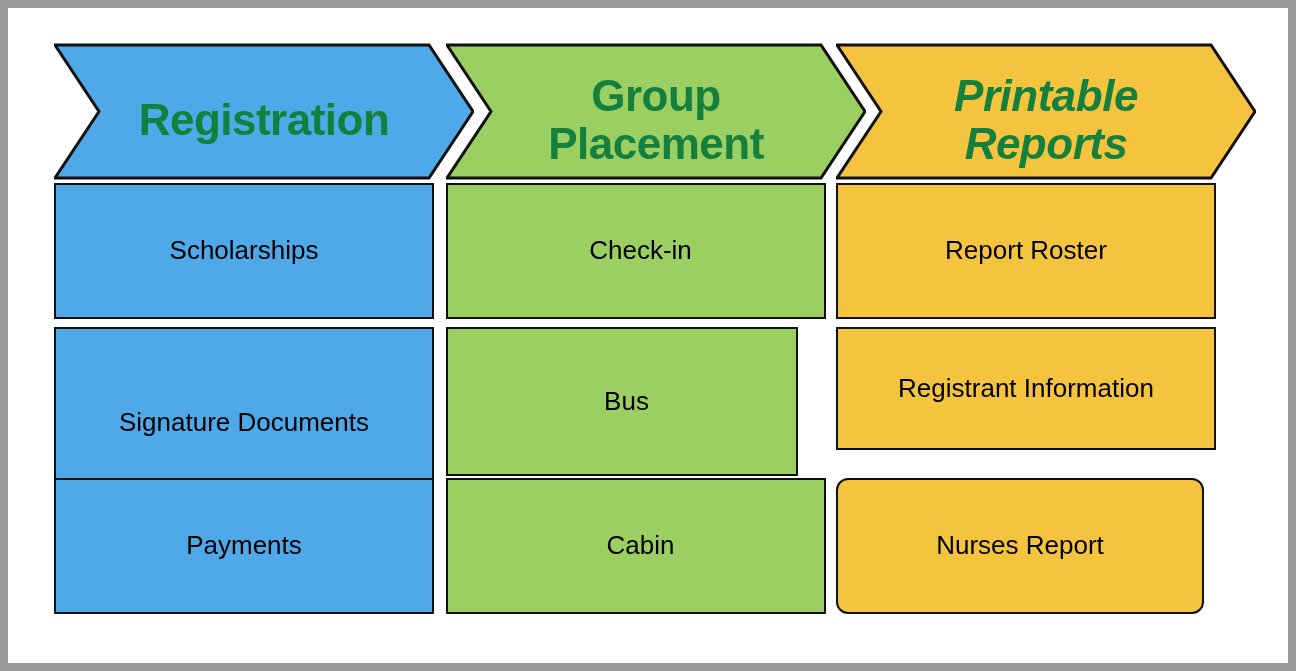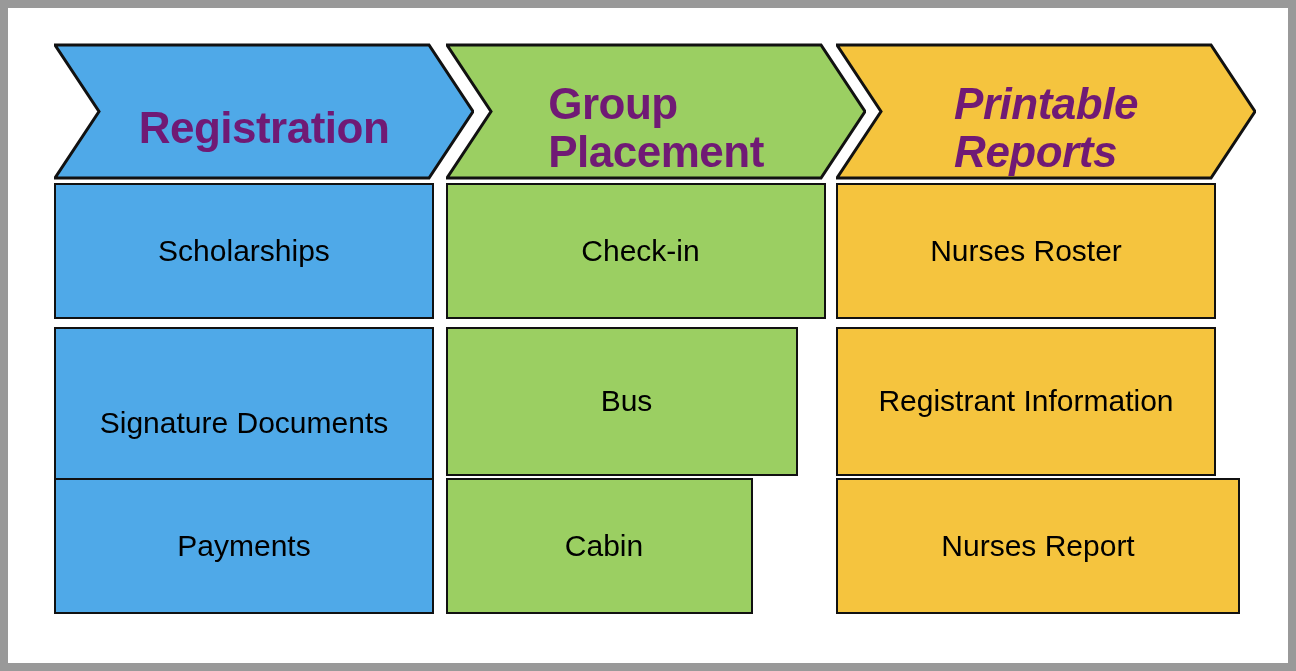--- a/index.html
+++ b/index.html
@@ -47,43 +47,44 @@
     height: 137px;
   }
   .chevron svg {
     position: absolute;
     left: 0;
     top: 0;
     display: block;
   }
   .chevron-label {
     position: absolute;
-    top: 16px;
+    top: 8px;
     height: 137px;
     display: flex;
     align-items: center;
     justify-content: center;
+    text-align: center;
     font-size: 44px;
     font-weight: bold;
-    color: #701a75;
+    color: #15803d;
     line-height: 1.08;
     letter-spacing: -0.5px;
     white-space: pre-line;
   }
 
   
   .item-box {
     position: absolute;
     box-sizing: border-box;
     border: 2px solid #111111;
     display: flex;
     align-items: center;
     justify-content: center;
     text-align: center;
-    font-size: 30px;
+    font-size: 26px;
     font-weight: normal;
     color: #000000;
     line-height: 1.15;
   }
   .col-0 .item-box, .item-box.c0 { background: #4FA9E8; }
   .item-box.c1 { background: #9BCF62; padding-left: 9px; }
   .item-box.c2 { background: #F5C43E; }
 </style>
 </head>
 <body>
@@ -120,22 +121,22 @@
     <div class="item-box c0" style="left:46px; top:175px; width:380px; height:136px;">Scholarships</div>
 
     <div class="item-box c0" style="left:46px; top:319px; width:380px; height:192px;">Signature Documents</div>
 
     <div class="item-box c0" style="left:46px; top:470px; width:380px; height:136px;">Payments</div>
 
     <div class="item-box c1" style="left:438px; top:175px; width:380px; height:136px;">Check-in</div>
 
     <div class="item-box c1" style="left:438px; top:319px; width:352px; height:149px;">Bus</div>
 
-    <div class="item-box c1" style="left:438px; top:470px; width:307px; height:136px;">Cabin</div>
+    <div class="item-box c1" style="left:438px; top:470px; width:380px; height:136px;">Cabin</div>
 
-    <div class="item-box c2" style="left:828px; top:175px; width:380px; height:136px;">Nurses Roster</div>
+    <div class="item-box c2" style="left:828px; top:175px; width:380px; height:136px;">Report Roster</div>
 
-    <div class="item-box c2" style="left:828px; top:319px; width:380px; height:149px;">Registrant Information</div>
+    <div class="item-box c2" style="left:828px; top:319px; width:380px; height:123px;">Registrant Information</div>
 
-    <div class="item-box c2" style="left:828px; top:470px; width:404px; height:136px;">Nurses Report</div>
+    <div class="item-box c2" style="left:828px; top:470px; width:368px; height:136px;border-radius:12px;">Nurses Report</div>
 
   </div>
 </div>
 
 </body></html>

